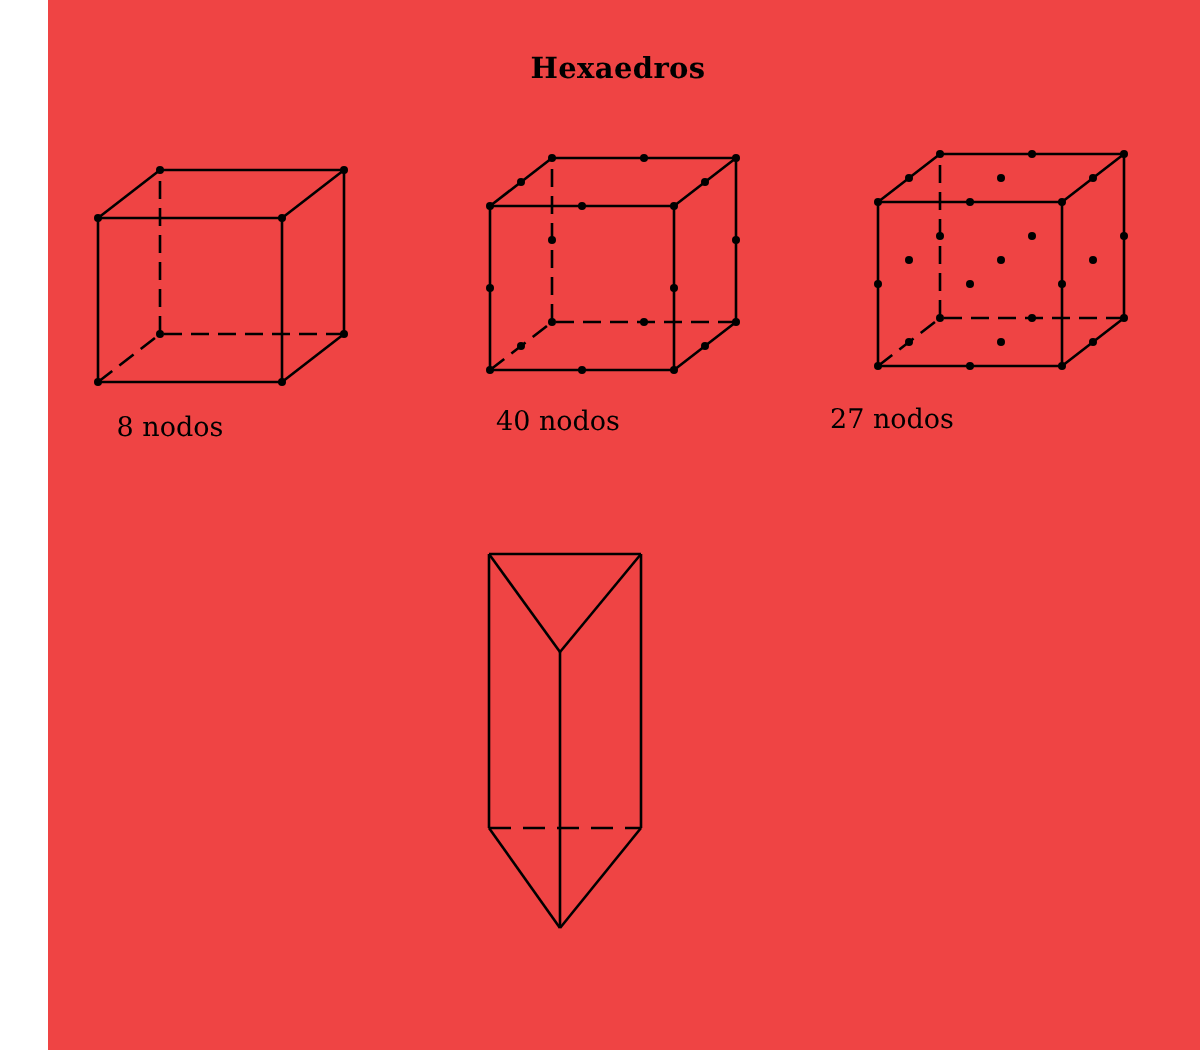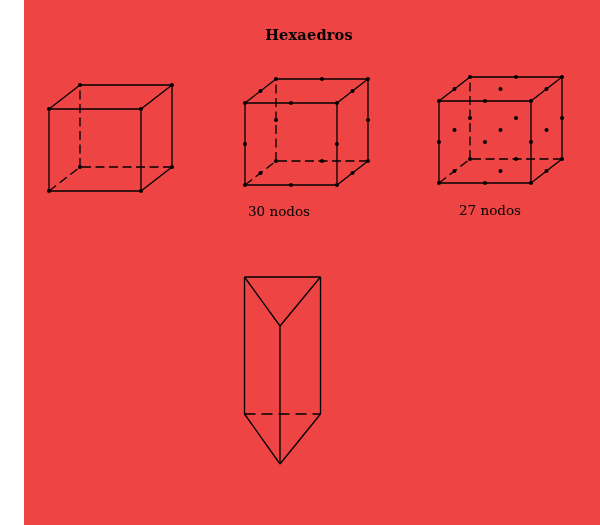--- a/index.html
+++ b/index.html
@@ -137,24 +137,25 @@
       <circle cx="22.5" cy="102" r="2" fill="#000000"></circle>
       <circle cx="53" cy="73" r="2" fill="#000000"></circle>
       <circle cx="84" cy="49" r="2" fill="#000000"></circle>
       <circle cx="68.5" cy="20" r="2" fill="#000000"></circle>
       <circle cx="68.5" cy="102" r="2" fill="#000000"></circle>
       <circle cx="22.5" cy="61" r="2" fill="#000000"></circle>
       <circle cx="114.5" cy="61" r="2" fill="#000000"></circle>
       <circle cx="68.5" cy="61" r="2" fill="#000000"></circle>
     </svg>
 
+  <div class="fig-label" style="left:6px; top:206px;">8 nodos</div>
 
-  <div class="fig-label" style="left:200px; top:203px;">30 nodos</div>
+  <div class="fig-label" style="left:200px; top:203px;">40 nodos</div>
 
-  <div class="fig-label" style="left:387px; top:202px;text-align:right;">27 nodos</div>
+  <div class="fig-label" style="left:367px; top:202px;">27 nodos</div>
 
 
   <svg class="drawing" style="left:210px; top:270px;" width="100" height="200" viewBox="0 0 100 200">
       <line x1="10.5" y1="7" x2="86.5" y2="7" stroke="#000000" stroke-width="1.3"></line>
       <line x1="10.5" y1="7" x2="46" y2="56" stroke="#000000" stroke-width="1.3"></line>
       <line x1="86.5" y1="7" x2="46" y2="56" stroke="#000000" stroke-width="1.3"></line>
       <line x1="10.5" y1="7" x2="10.5" y2="144" stroke="#000000" stroke-width="1.3"></line>
       <line x1="86.5" y1="7" x2="86.5" y2="144" stroke="#000000" stroke-width="1.3"></line>
       <line x1="46" y1="56" x2="46" y2="194" stroke="#000000" stroke-width="1.3"></line>
       <line x1="10.5" y1="144" x2="46" y2="194" stroke="#000000" stroke-width="1.3"></line>

